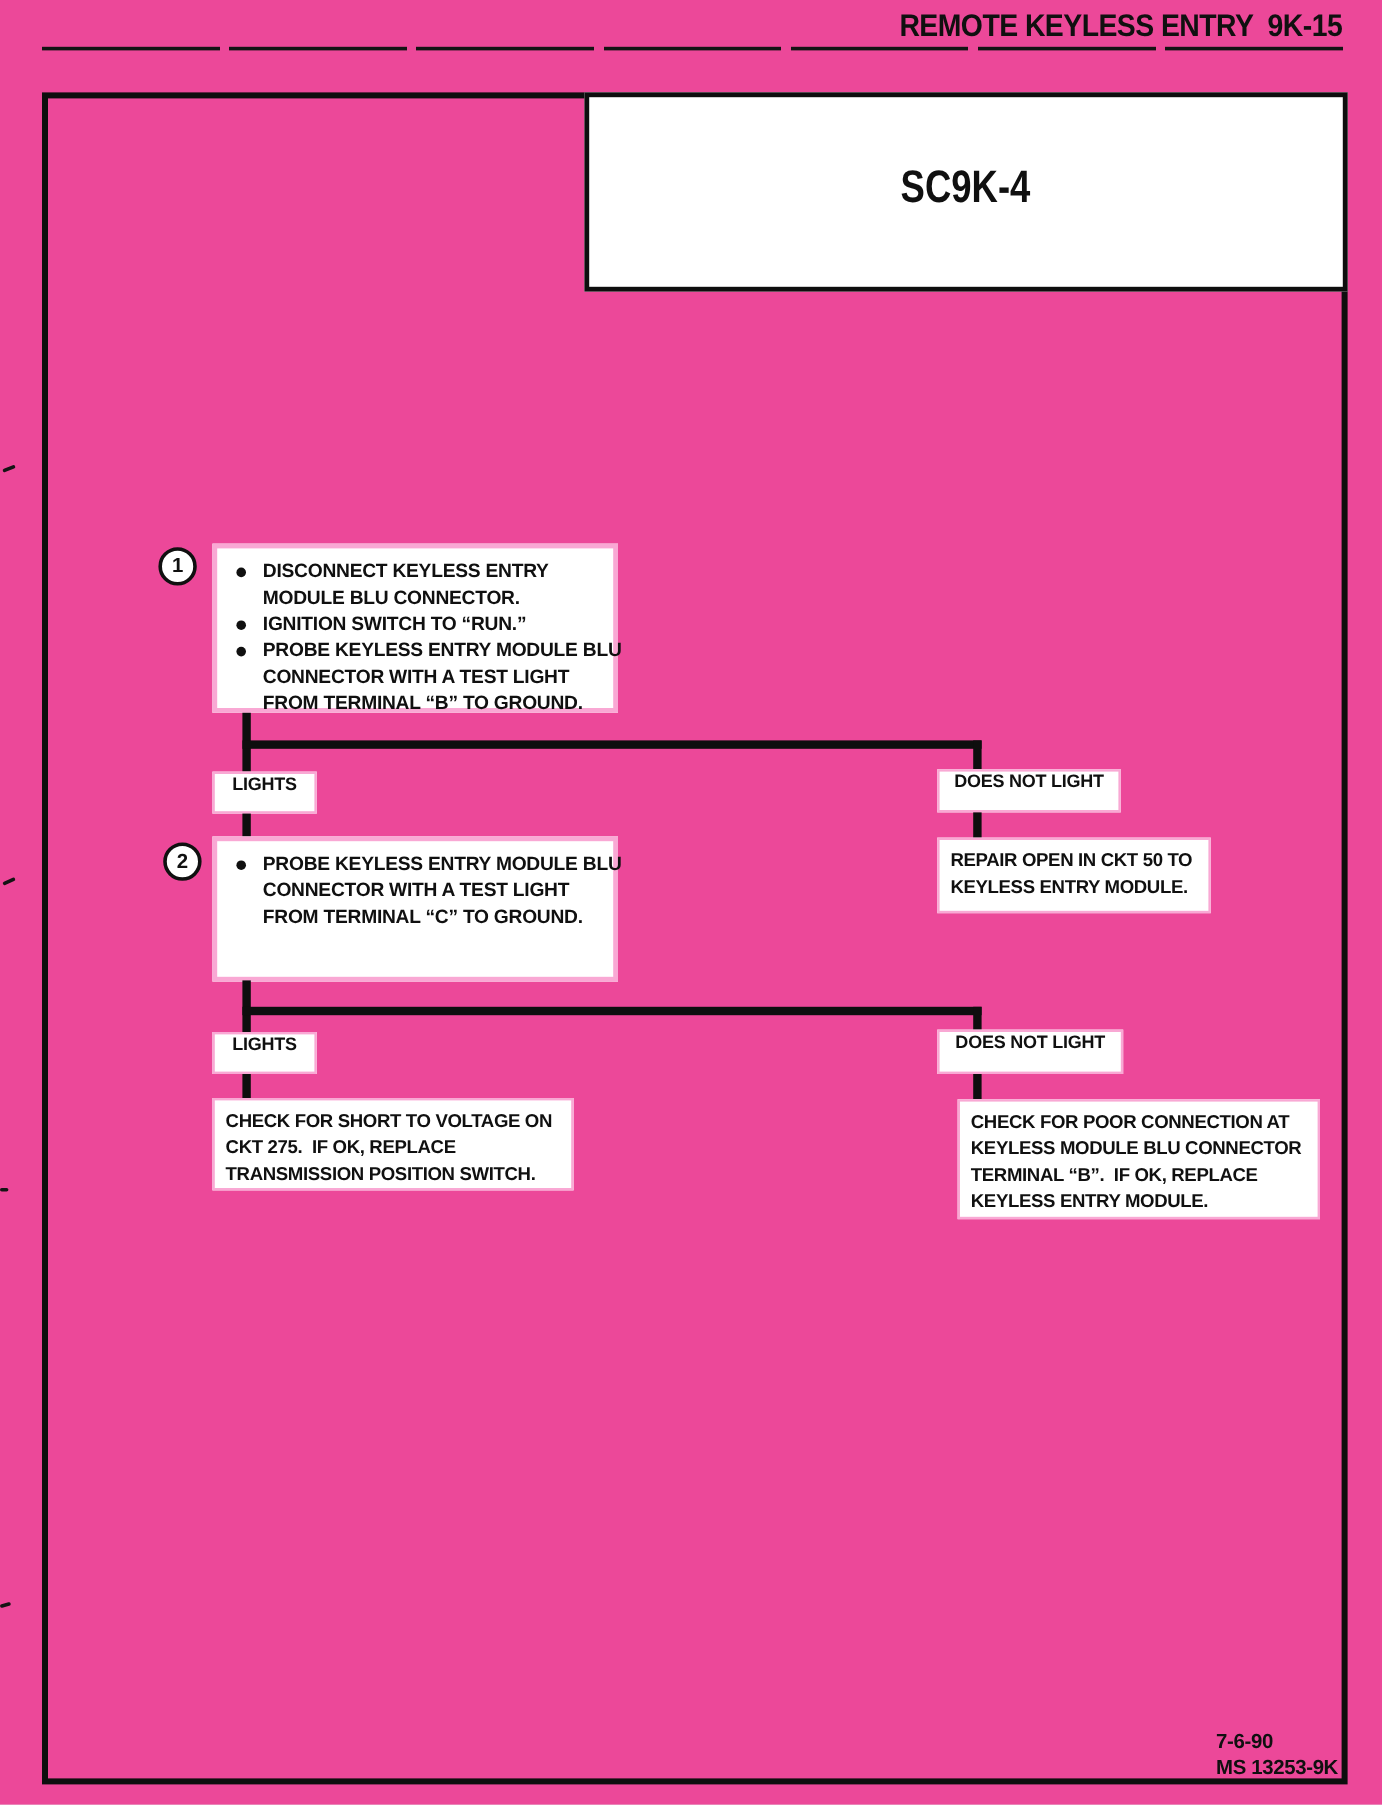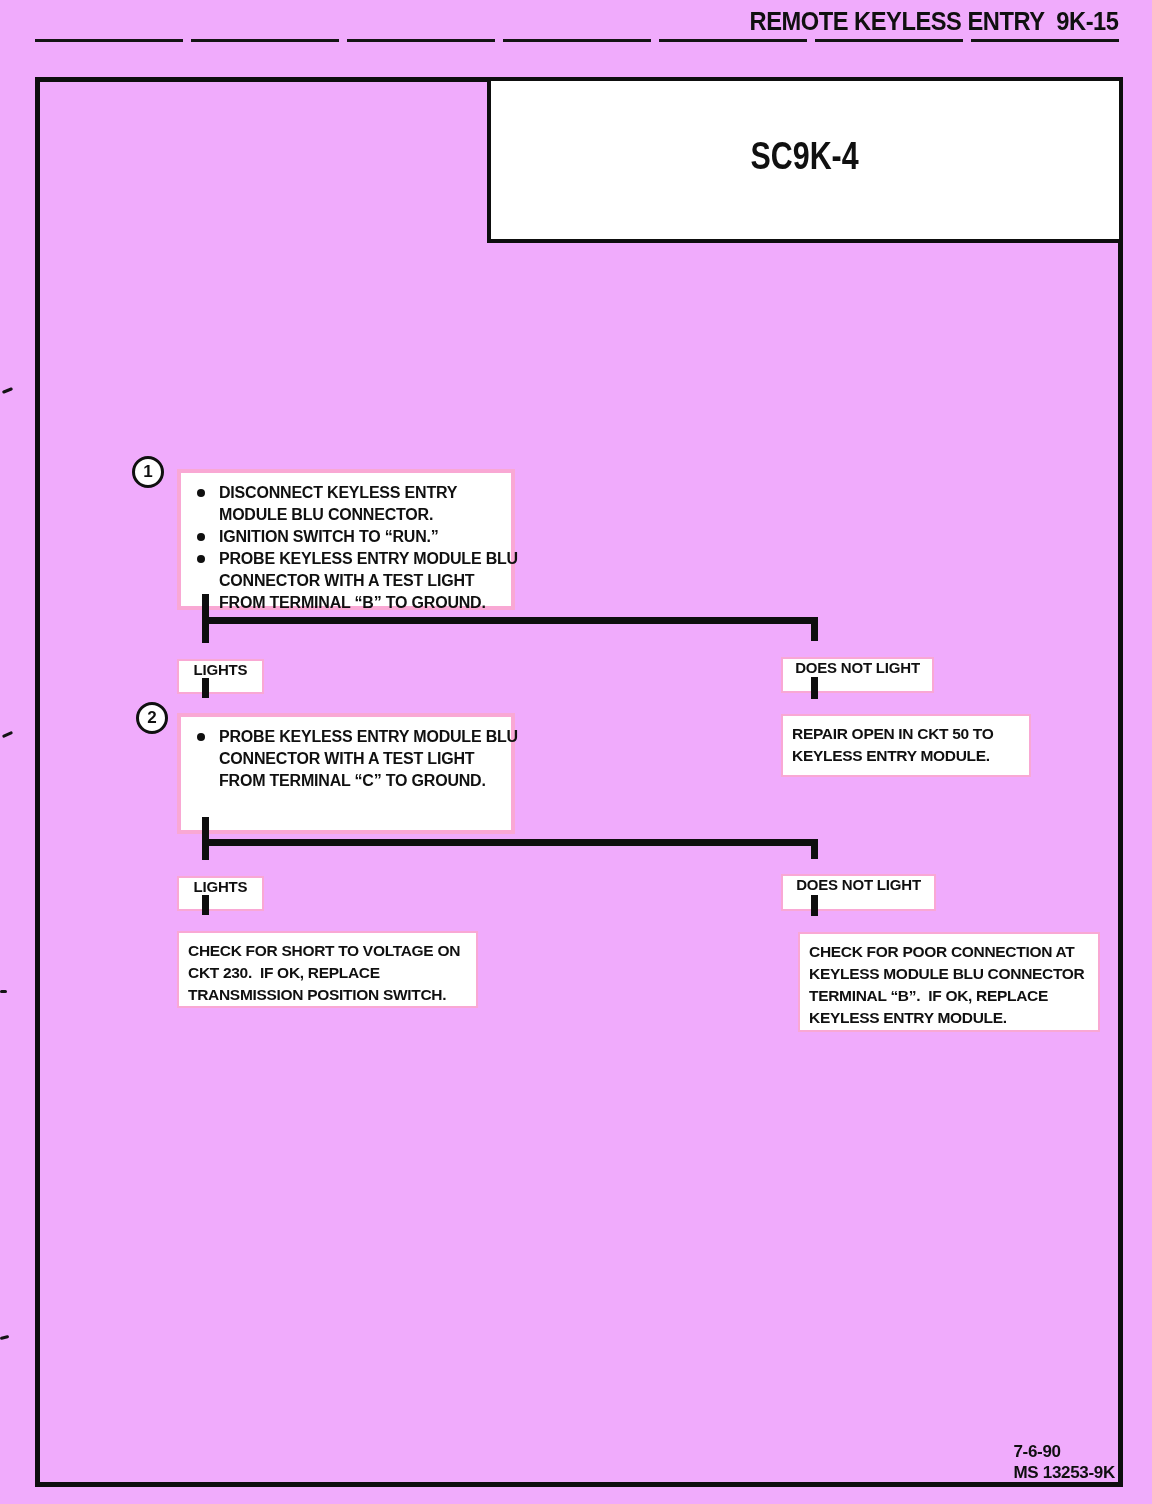--- a/index.html
+++ b/index.html
@@ -1,17 +1,17 @@
 <!DOCTYPE html>
 <html><head>
 <meta charset="utf-8">
 <style>
   html,body{margin:0;padding:0;background:#e8e8e8;}
   .page{
-    position:relative;width:1152px;height:1504px;background:#f0abfc;
+    position:relative;width:1152px;height:1504px;background:#ec4899;
     font-family:"Liberation Sans",sans-serif;font-weight:bold;color:#101010;
     overflow:hidden;margin:0 auto;
   }
   .hdr{
     position:absolute;top:6px;right:34px;font-size:26px;letter-spacing:-0.5px;
     white-space:pre;transform:scaleX(0.91);transform-origin:right center;
   }
   .hdr-rule{
     position:absolute;left:35px;top:39px;width:1088px;height:3px;
     background:repeating-linear-gradient(90deg,#141414 0px,#141414 148px,rgba(0,0,0,0) 148px,rgba(0,0,0,0) 156px);
@@ -21,21 +21,21 @@
     border:5px solid #0e0e0e;box-sizing:border-box;background:transparent;
   }
   .titlebox{
     position:absolute;left:487px;top:77px;width:636px;height:166px;
     border:4px solid #0e0e0e;box-sizing:border-box;background:#fff;
     display:flex;flex-direction:column;align-items:center;justify-content:center;
     text-align:center;
   }
   .title-code{font-size:38px;letter-spacing:0;transform:scaleX(0.8);margin-bottom:8px;}
   .title-sub{font-size:25px;line-height:1.18;white-space:pre-line;letter-spacing:-0.3px;}
-  .box{position:absolute;border:2px solid #f9a8d4;background:#fff;box-sizing:border-box;margin-top:16px;}
+  .box{position:absolute;border:2px solid #f9a8d4;background:#fff;box-sizing:border-box;}
   .stepbox{border-width:4px;font-size:16px;letter-spacing:-0.2px;padding:9px 2px 0 0;}
   .bullet{display:flex;align-items:flex-start;}
   .dot{flex:0 0 auto;width:8px;height:8px;border-radius:50%;background:#101010;margin:7px 14px 0 16px;}
   .btext{white-space:pre;line-height:22px;}
   .label-box{display:flex;align-items:flex-start;justify-content:center;font-size:15px;letter-spacing:-0.2px;}
   .action{font-size:15.5px;letter-spacing:-0.3px;line-height:22px;padding:7px 4px 4px 9px;white-space:pre;}
   .circ{
     position:absolute;width:32px;height:32px;border:3px solid #101010;border-radius:50%;
     box-sizing:border-box;display:flex;align-items:center;justify-content:center;
     font-size:17px;background:#fff;
@@ -86,21 +86,21 @@
   <div class="box label-box" style="left:177px;top:643px;width:87px;height:35px;">
     <span>LIGHTS</span>
   </div>
   <div class="box label-box" style="left:781px;top:641px;width:153px;height:36px;">
     <span>DOES NOT LIGHT</span>
   </div>
 
   <div class="line" style="left:202px;top:678px;width:7px;height:20px;"></div>
   <div class="line" style="left:811px;top:677px;width:7px;height:22px;"></div>
 
-  <div class="box action" style="left:781px;top:698px;width:250px;height:63px;">REPAIR OPEN IN CKT 50 TO
+  <div class="box action" style="left:781px;top:698px;width:228px;height:63px;">REPAIR OPEN IN CKT 50 TO
 KEYLESS ENTRY MODULE.</div>
 
   <div class="circ" style="left:136px;top:702px;">
     <span>2</span>
   </div>
   <div class="box stepbox" style="left:177px;top:697px;width:338px;height:121px;">
     <div class="bullet">
       <span class="dot"></span>
       <span class="btext">PROBE KEYLESS ENTRY MODULE BLU
 CONNECTOR WITH A TEST LIGHT
@@ -116,21 +116,21 @@
     <span>LIGHTS</span>
   </div>
   <div class="box label-box" style="left:781px;top:858px;width:155px;height:37px;">
     <span>DOES NOT LIGHT</span>
   </div>
 
   <div class="line" style="left:202px;top:895px;width:7px;height:20px;"></div>
   <div class="line" style="left:811px;top:895px;width:7px;height:21px;"></div>
 
   <div class="box action" style="left:177px;top:915px;width:301px;height:77px;">CHECK FOR SHORT TO VOLTAGE ON
-CKT 230.  IF OK, REPLACE
+CKT 275.  IF OK, REPLACE
 TRANSMISSION POSITION SWITCH.</div>
   <div class="box action" style="left:798px;top:916px;width:302px;height:100px;">CHECK FOR POOR CONNECTION AT
 KEYLESS MODULE BLU CONNECTOR
 TERMINAL “B”.  IF OK, REPLACE
 KEYLESS ENTRY MODULE.</div>
 
   <div class="footer">
     <div>7-6-90</div>
     <div>MS 13253-9K</div>
   </div>

